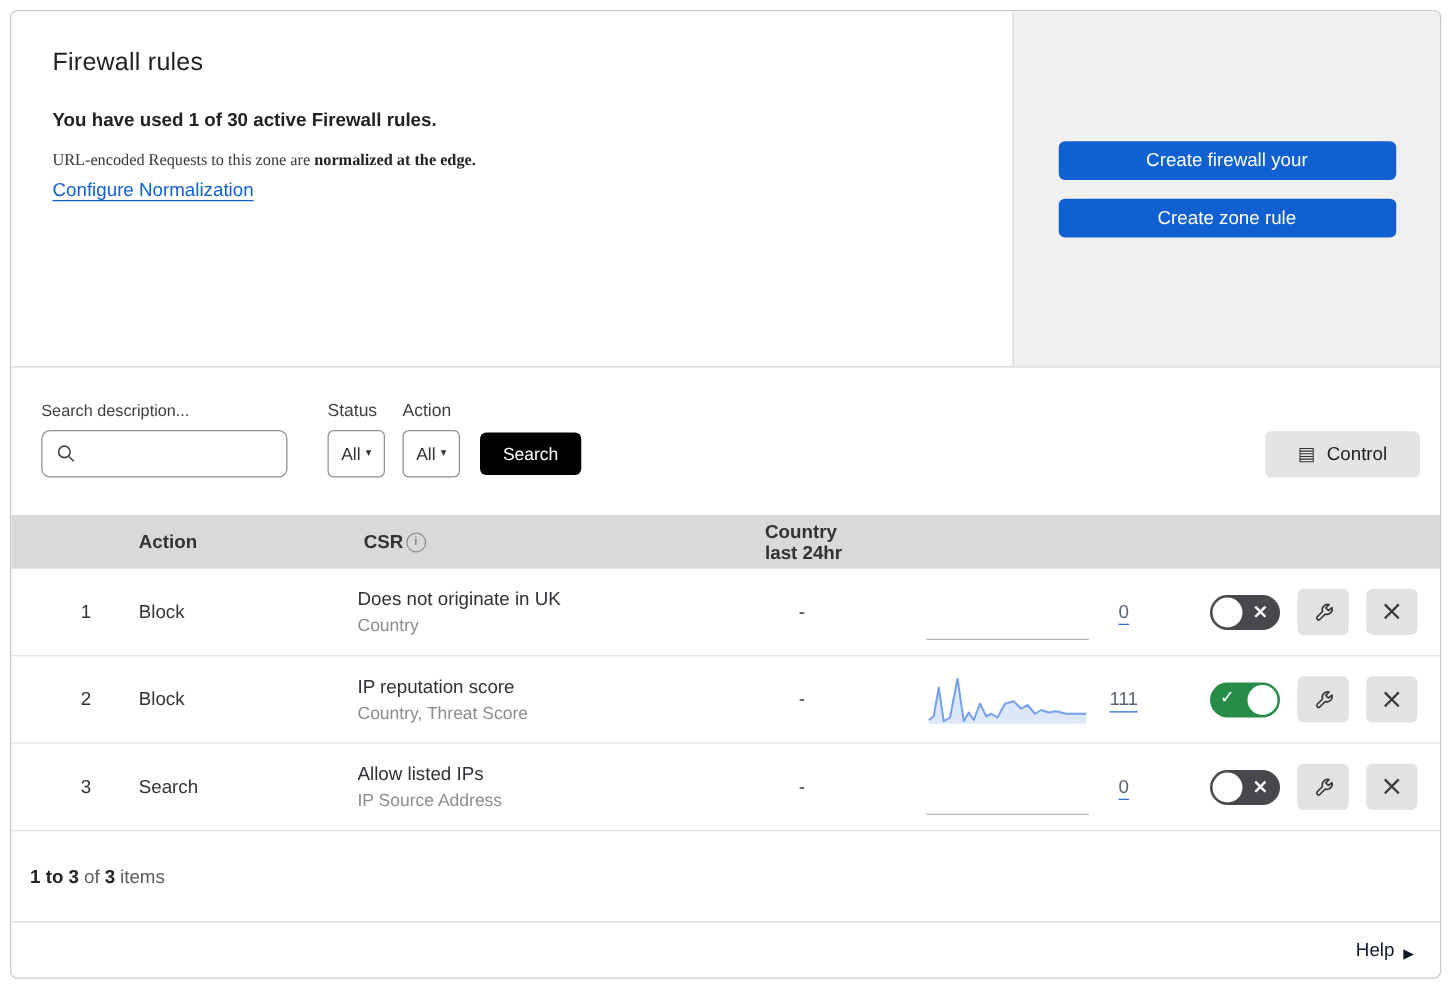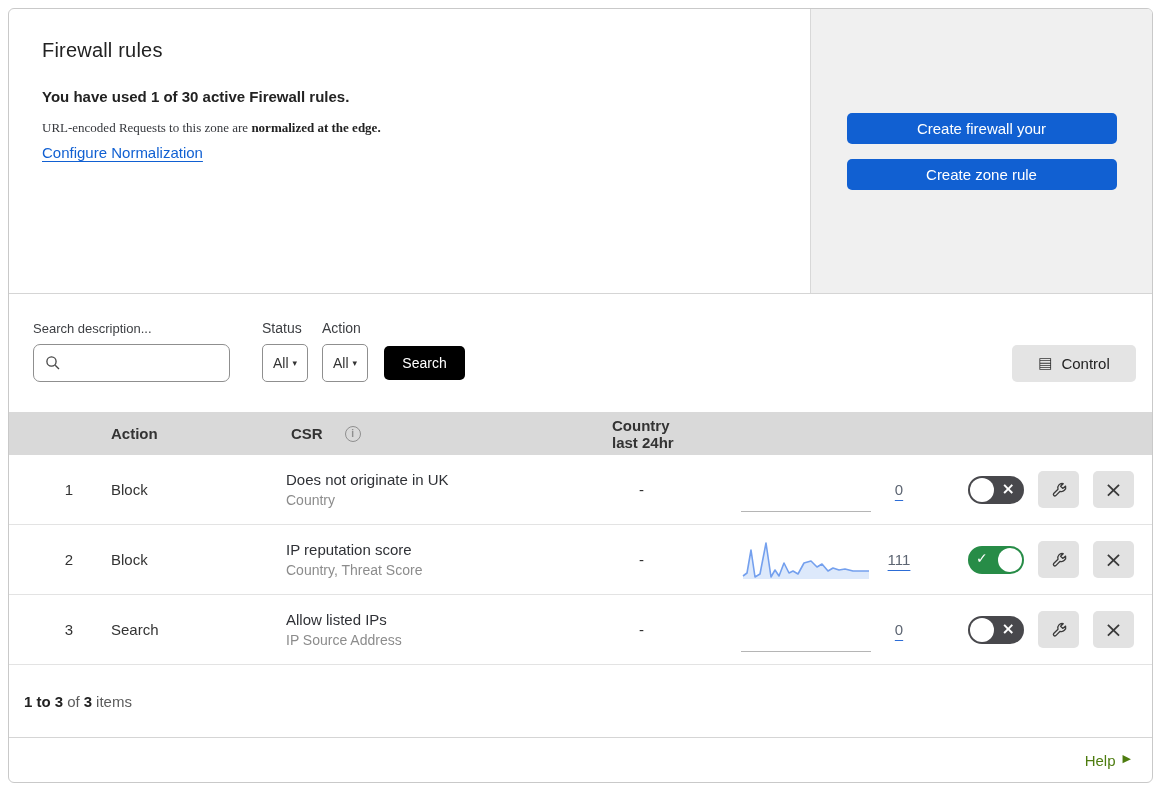--- a/index.html
+++ b/index.html
@@ -43,21 +43,21 @@
   .spacer { flex:1; }
   .btn-ordering { width:124px; height:37px; background:#e4e4e4; border:none; border-radius:5px;
     display:flex; align-items:center; justify-content:center; gap:9px; font-size:15px; color:#222;
     font-family:inherit; cursor:pointer; }
   .ordering-ico { font-size:15px; color:#333; line-height:1; }
 
   
   .grid { display:grid; grid-template-columns:90px 175px 320px 95px 250px 1fr; align-items:center; }
   .thead { height:43px; background:#d9d9d9; font-size:15px; font-weight:700; color:#333; }
   .th { padding-left:12px; }
-  .th-csr { display:flex; align-items:center; gap:22px; padding-left:17px; }
+  .th-csr { display:flex; align-items:center; gap:2px; padding-left:17px; }
   .info-circle { width:16px; height:16px; border:1px solid #8f8f8f; border-radius:50%; color:#8f8f8f;
     font-size:10px; display:inline-flex; align-items:center; justify-content:center; font-style:normal; }
   .th-activity { padding-left:18px; }
   .row { height:70px; border-bottom:1px solid #e3e3e3; font-size:15px; }
   .cell-num { text-align:right; padding-right:26px; color:#333; }
   .cell-action { padding-left:12px; color:#333; }
   .cell-desc { padding-left:12px; }
   .desc-main { color:#2f3136; }
   .desc-sub { color:#8c8c8c; font-size:14px; margin-top:4px; }
   .cell-csr { text-align:center; color:#333; }
@@ -82,21 +82,21 @@
   .icon-btn { width:41px; height:37px; background:#e2e2e2; border:none; border-radius:5px;
     display:flex; align-items:center; justify-content:center; cursor:pointer; color:#3a3a3a; }
   .x-glyph { font-size:22px; color:#3a3a3a; line-height:1; }
 
   
   .summary { height:73px; border-bottom:1px solid #d5d5d5; display:flex; align-items:center;
     padding-left:15px; font-size:15px; color:#5c5c5c; }
   .summary b { color:#222; margin:0 4px; }
   .summary b:first-child { margin-left:0; }
   .help-row { height:45px; display:flex; justify-content:flex-end; align-items:center; padding-right:21px; }
-  .help-link { display:flex; align-items:flex-start; gap:7px; color:#4d7c0f; font-size:15px; cursor:pointer;margin-left:30px; }
+  .help-link { display:flex; align-items:flex-end; gap:7px; color:#0f172a; font-size:15px; cursor:pointer;margin-left:30px; }
   .help-arrow { font-size:11px; }
 </style>
 </head>
 <body>
 
 <div class="card">
 
   <div class="top">
     <div class="top-left">
       <div class="page-title">Firewall rules</div>

